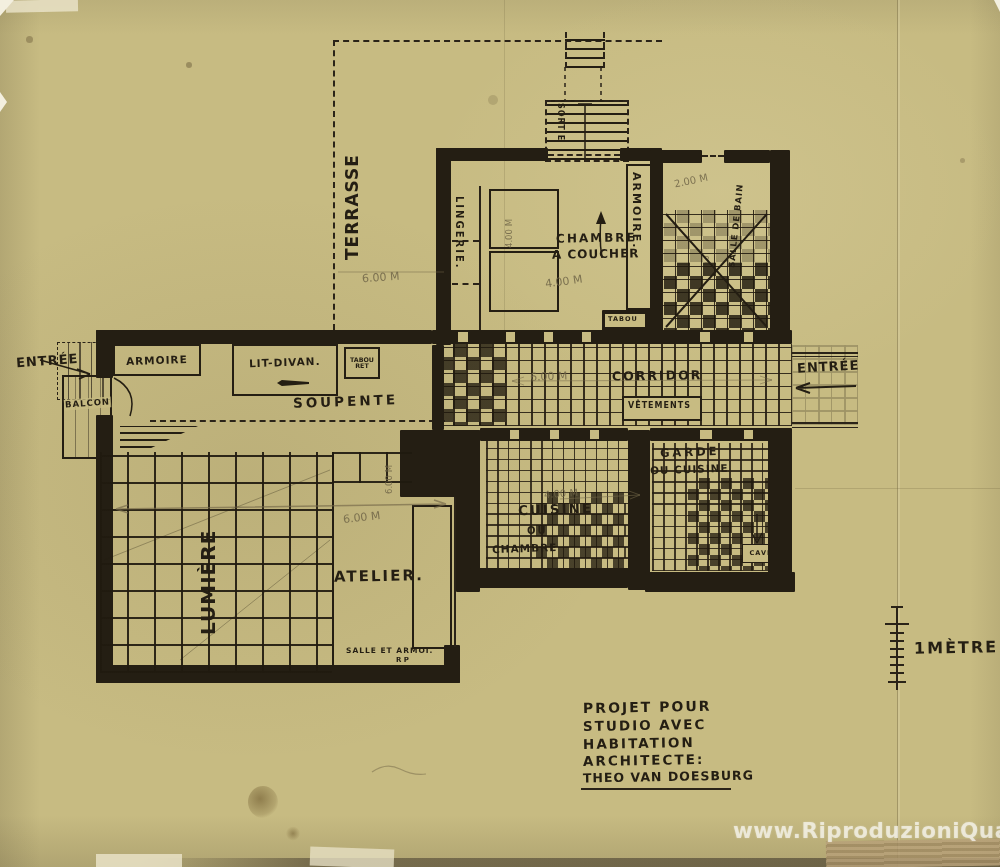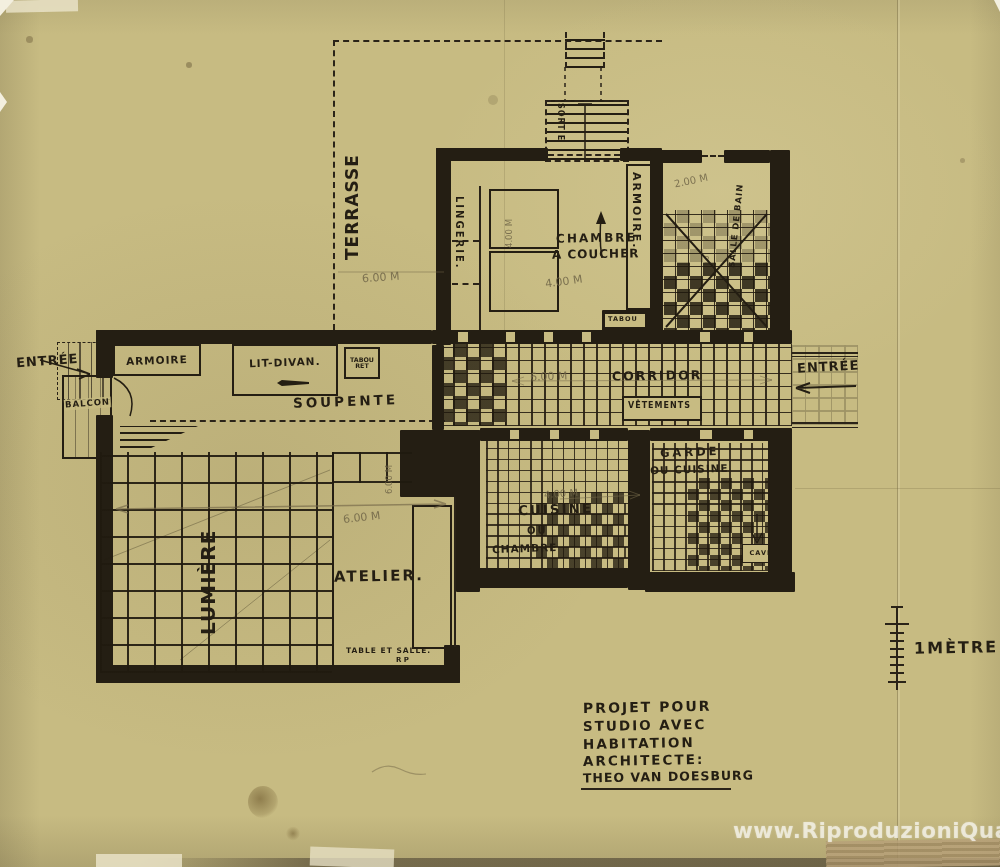--- a/index.html
+++ b/index.html
@@ -140,21 +140,21 @@
   <div class="ink" style="left:456px;top:430px;width:24px;height:162px;"></div>
 
   <div class="ink" style="left:96px;top:665px;width:364px;height:18px;"></div>
   <div class="ink" style="left:444px;top:645px;width:16px;height:38px;"></div>
   <div class="thin" style="left:454px;top:497px;width:2px;height:150px;"></div>
   <div class="abs grid27" style="left:100px;top:452px;width:232px;height:221px;border-right:2px solid #241e13;border-bottom:2px solid #241e13;"></div>
   <div class="abs" style="left:332px;top:452px;width:80px;height:27px;border-top:2px solid rgba(32,26,15,.92);border-bottom:2px solid rgba(32,26,15,.92);background-image:repeating-linear-gradient(90deg,rgba(32,26,15,.92) 0 2px,transparent 2px 27px);"></div>
   <div class="lbl vup" style="left:198px;top:485px;height:150px;font-size:20px;letter-spacing:1px;">LUMIÈRE</div>
   <div class="lbl" style="left:334px;top:569px;font-size:15px;letter-spacing:2px;transform:rotate(-1deg);">ATELIER.</div>
   <div class="box" style="left:412px;top:505px;width:36px;height:140px;"></div>
-  <div class="lbl" style="left:346px;top:647px;font-size:7.5px;letter-spacing:1px;">TABLE ET SALLE.</div>
+  <div class="lbl" style="left:346px;top:647px;font-size:7.5px;letter-spacing:1px;">SALLE ET ARMOI.</div>
   <div class="lbl" style="left:396px;top:657px;font-size:7px;">R P</div>
   <div class="lbl pencil" style="left:343px;top:512px;font-size:11px;transform:rotate(-6deg);">6.00 M</div>
   <div class="lbl pencil vup" style="left:385px;top:442px;height:52px;font-size:8.5px;">6.00 M</div>
 
   <div class="ink" style="left:480px;top:428px;width:148px;height:13px;"></div>
   <div class="abs" style="left:510px;top:430px;width:9px;height:9px;background:#c7bb82;"></div>
   <div class="abs" style="left:550px;top:430px;width:9px;height:9px;background:#c7bb82;"></div>
   <div class="abs" style="left:590px;top:430px;width:9px;height:9px;background:#c7bb82;"></div>
   <div class="abs grid11" style="left:486px;top:440px;width:142px;height:130px;"></div>
   <div class="abs checker11" style="left:536px;top:492px;width:90px;height:78px;opacity:.85;"></div>

